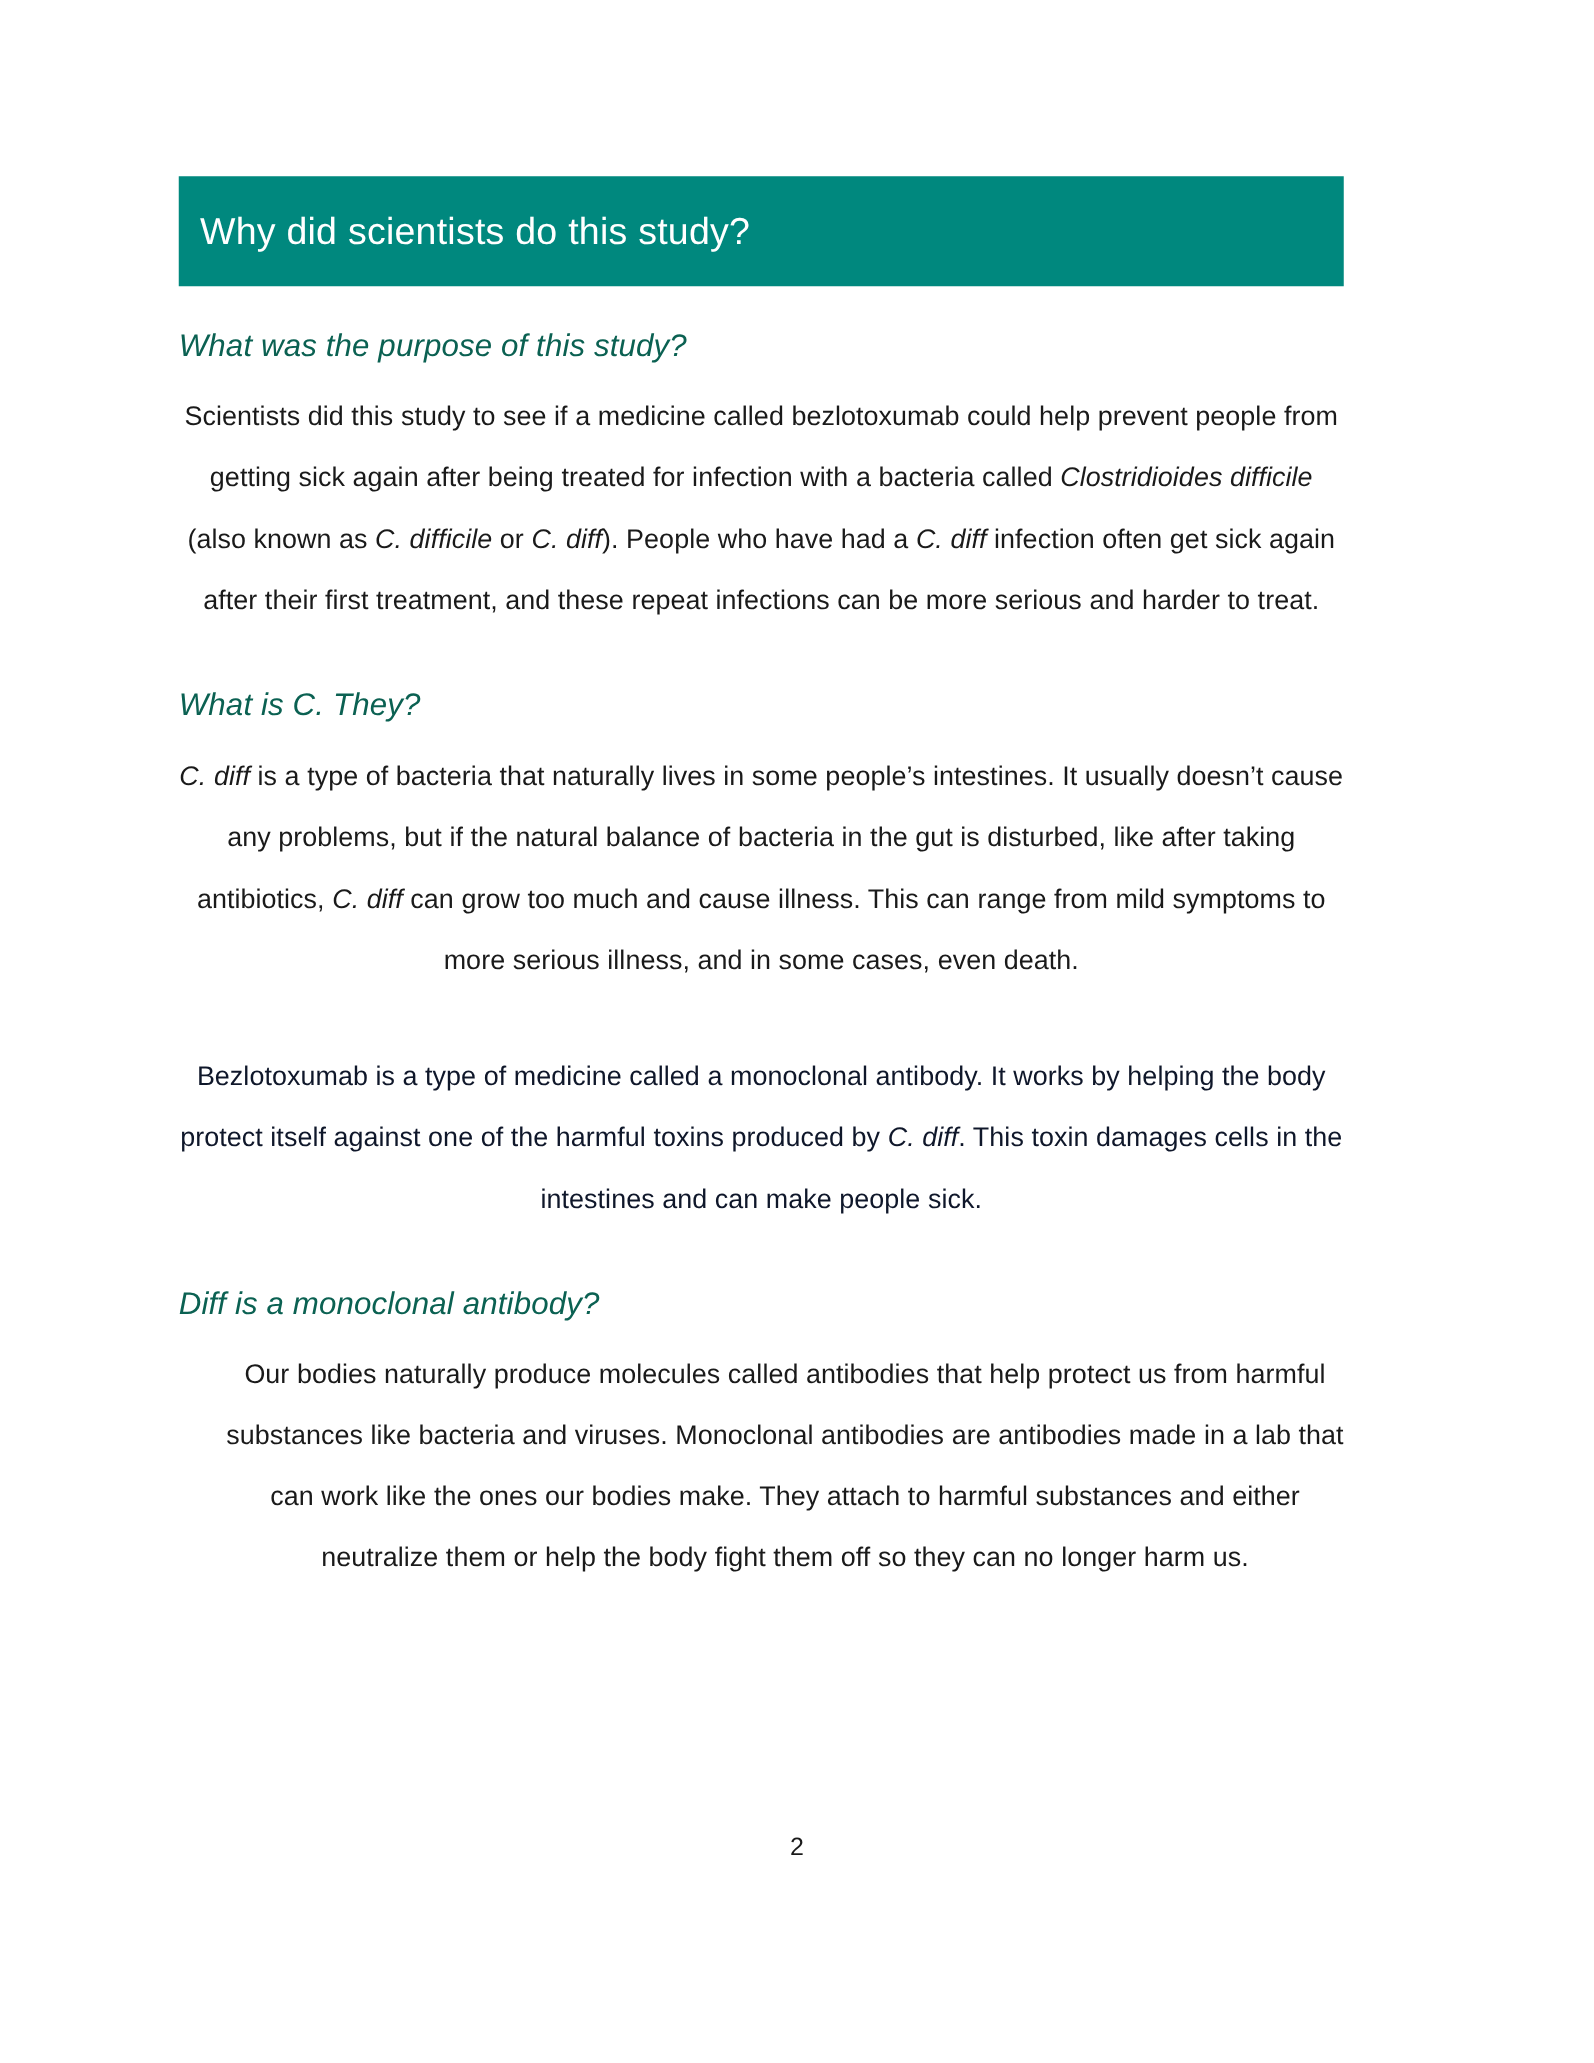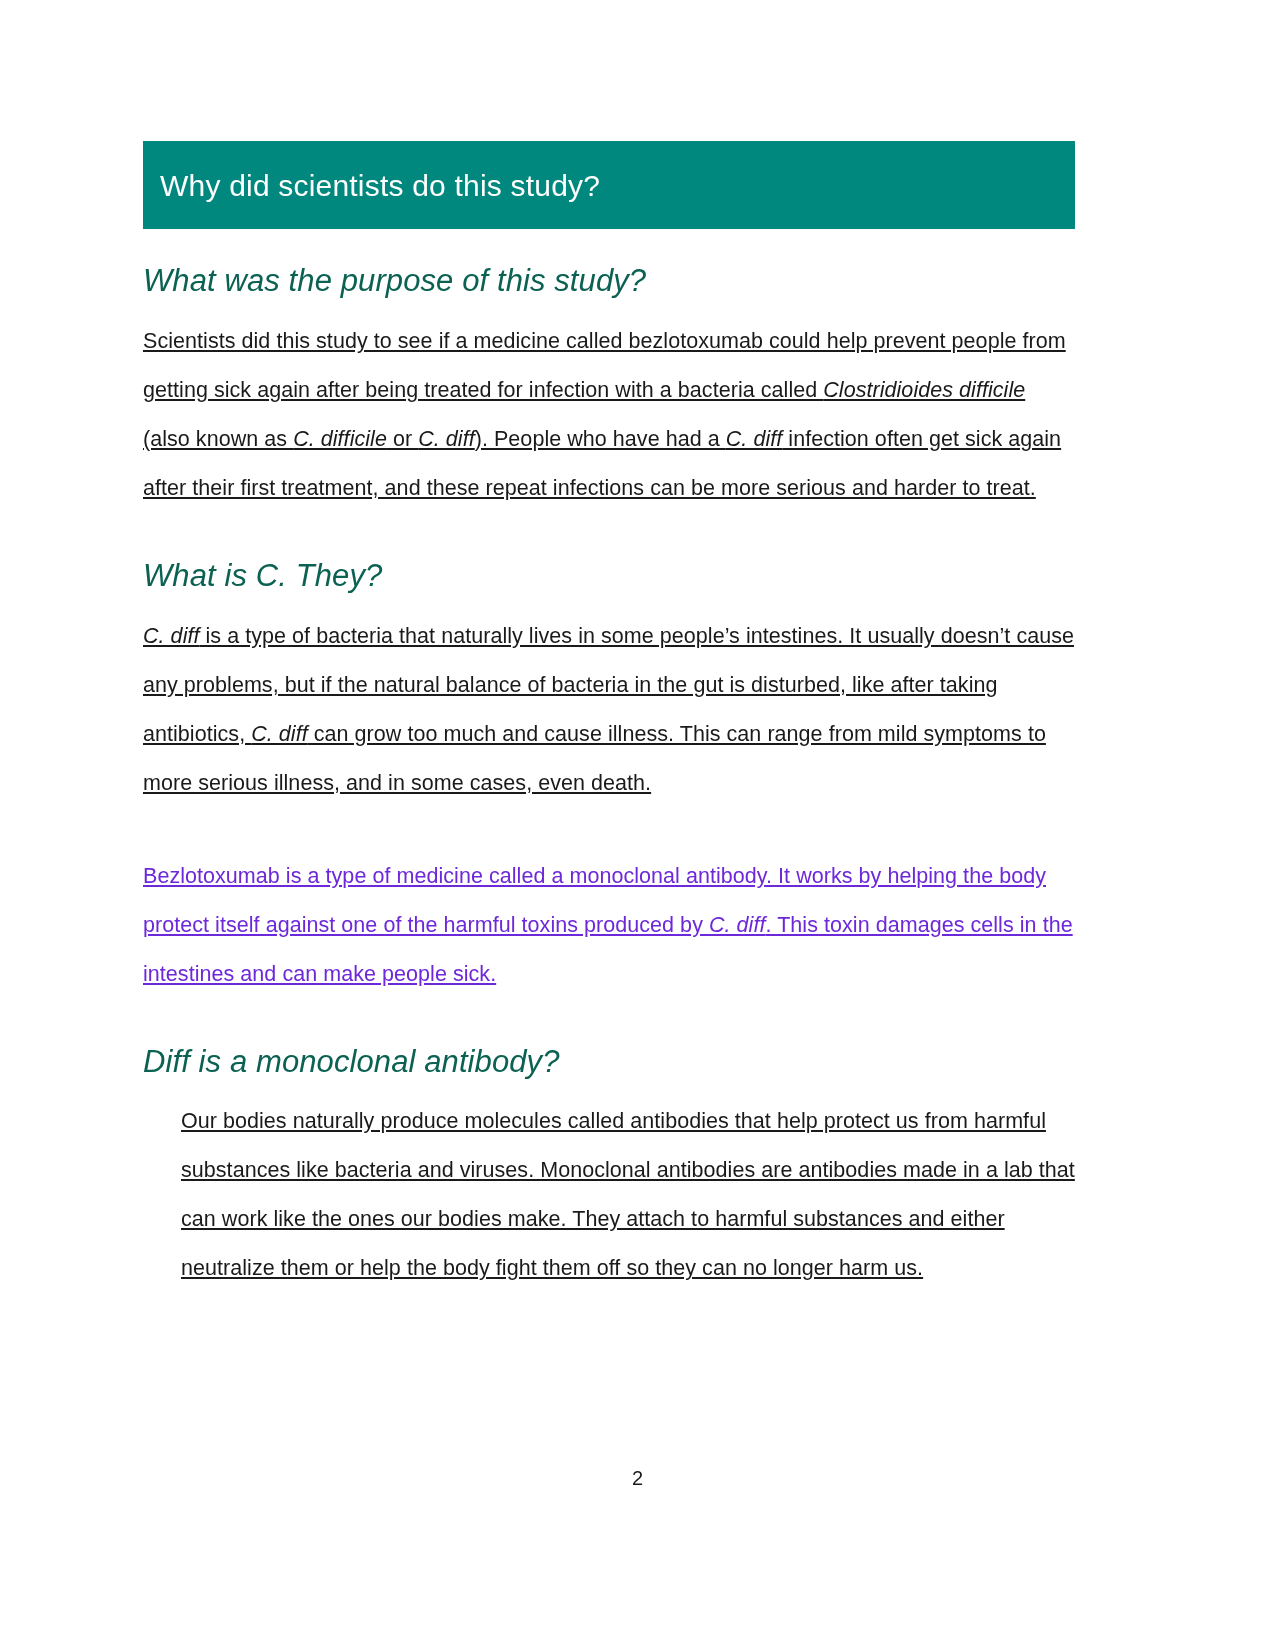--- a/index.html
+++ b/index.html
@@ -49,37 +49,36 @@
     letter-spacing: 0.2px;
     line-height: 1.1;
   }
 
   
   .section {
     margin-top: 0;
   }
   .section-heading {
     color: #0b6152;
-    font-size: 31px;
+    font-size: 25px;
     font-style: italic;
     font-weight: 400;
     line-height: 1.25;
     letter-spacing: 0.1px;
     margin: 0;
   }
 
   
   .body-text {
     font-size: 21.5px;
     line-height: 49px;
     color: #1a1a1a;
     margin: 0;
     letter-spacing: 0.05px;
-    text-align: left;
-    text-decoration: underline;
+    text-align: center;
   }
   .body-text i,
   .body-text em {
     font-style: italic;
   }
 
   
   .sec-1 { margin-top: 33px; }
   .sec-1 .body-text { margin-top: 16px; }
 
@@ -118,21 +117,21 @@
       <h2 class="section-heading" style="color: rgb(11, 97, 82);">What was the purpose of this study?</h2>
       <p class="body-text" style="color: rgb(26, 26, 26);"><span>Scientists did this study to see if a medicine called bezlotoxumab could help prevent people from getting sick again after being treated for infection with a bacteria called </span><i>Clostridioides difficile</i><span> (also known as </span><i>C. difficile</i><span> or </span><i>C. diff</i><span>). People who have had a </span><i>C. diff</i><span> infection often get sick again after their first treatment, and these repeat infections can be more serious and harder to treat.</span></p>
     </div>
 
     <div class="section sec-2">
       <h2 class="section-heading" style="color: rgb(11, 97, 82);">What is C. They?</h2>
       <p class="body-text" style="color: rgb(26, 26, 26);"><i>C. diff</i><span> is a type of bacteria that naturally lives in some people’s intestines. It usually doesn’t cause any problems, but if the natural balance of bacteria in the gut is disturbed, like after taking antibiotics, </span><i>C. diff</i><span> can grow too much and cause illness. This can range from mild symptoms to more serious illness, and in some cases, even death.</span></p>
     </div>
 
     <div class="section sec-3">
-      <p class="body-text" style="color: #6d28d9;"><span>Bezlotoxumab is a type of medicine called a monoclonal antibody. It works by helping the body protect itself against one of the harmful toxins produced by </span><i>C. diff</i><span>. This toxin damages cells in the intestines and can make people sick.</span></p>
+      <p class="body-text" style="color: #0f172a;"><span>Bezlotoxumab is a type of medicine called a monoclonal antibody. It works by helping the body protect itself against one of the harmful toxins produced by </span><i>C. diff</i><span>. This toxin damages cells in the intestines and can make people sick.</span></p>
     </div>
 
     <div class="section sec-4">
       <h2 class="section-heading" style="color: rgb(11, 97, 82);">Diff is a monoclonal antibody?</h2>
       <p class="body-text" style="color: rgb(26, 26, 26);"><span>Our bodies naturally produce molecules called antibodies that help protect us from harmful substances like bacteria and viruses. Monoclonal antibodies are antibodies made in a lab that can work like the ones our bodies make. They attach to harmful substances and either neutralize them or help the body fight them off so they can no longer harm us.</span></p>
     </div>
 
   </div>
 
   <div class="page-number" style="color: rgb(26, 26, 26);">2</div>

